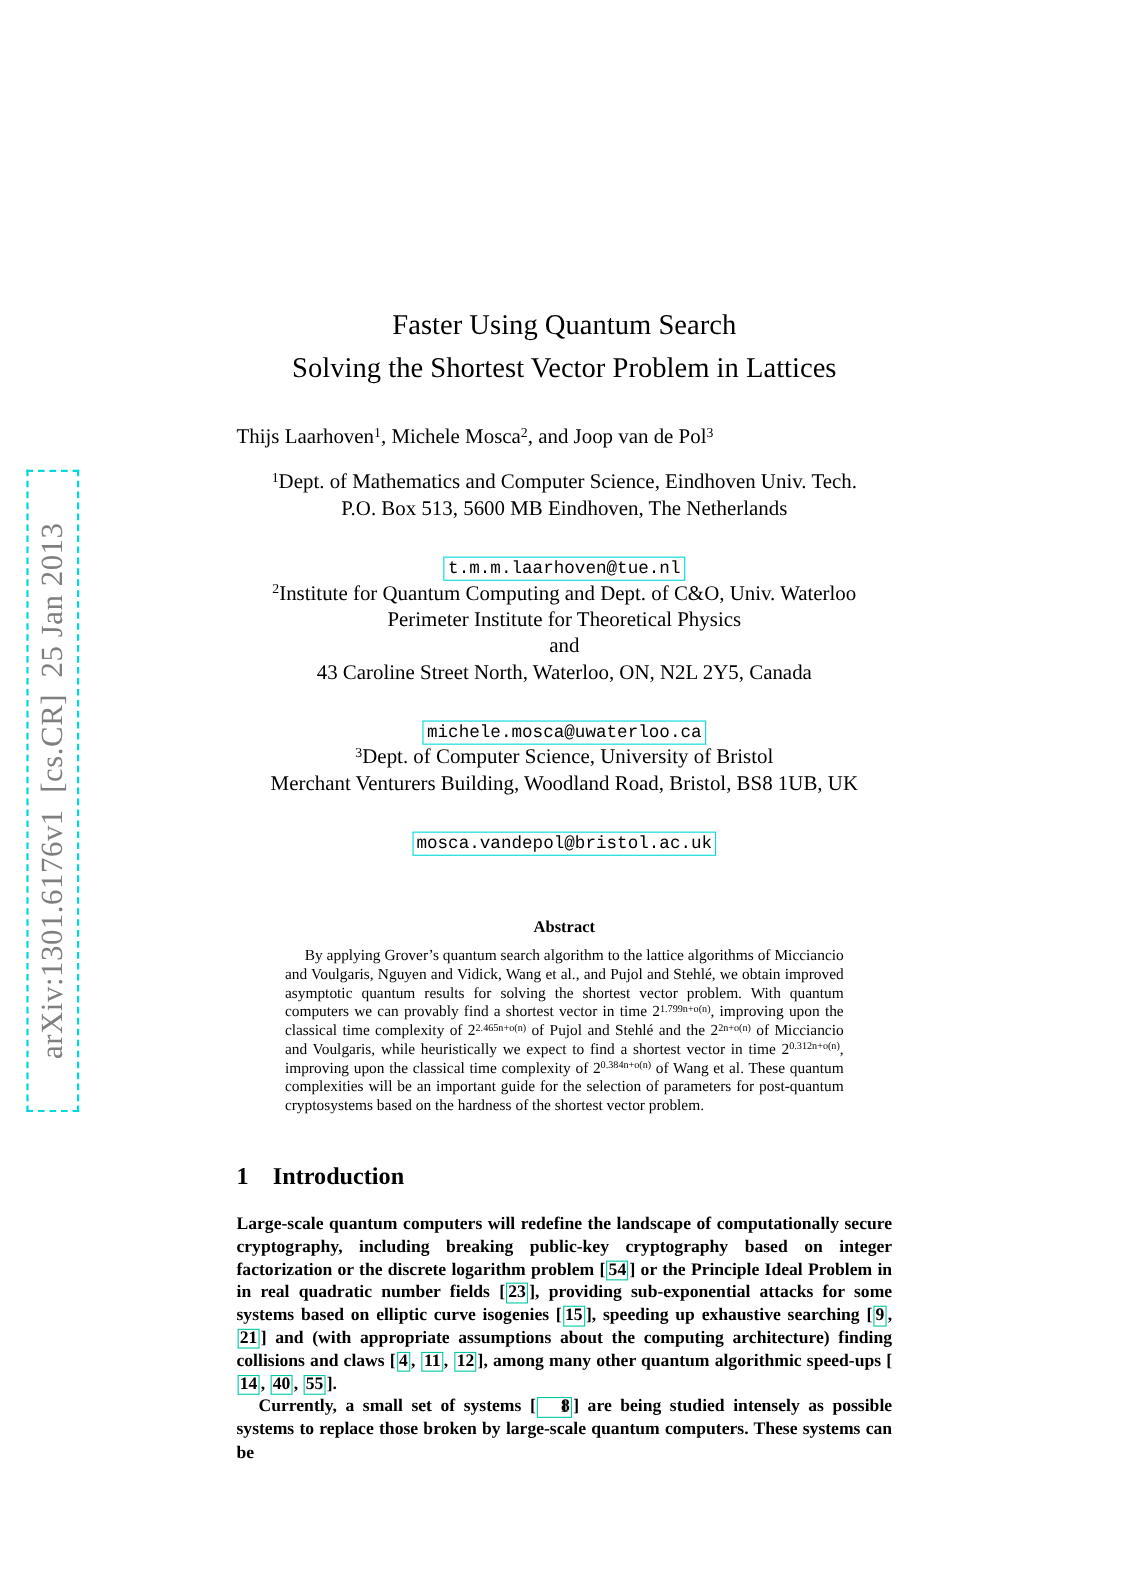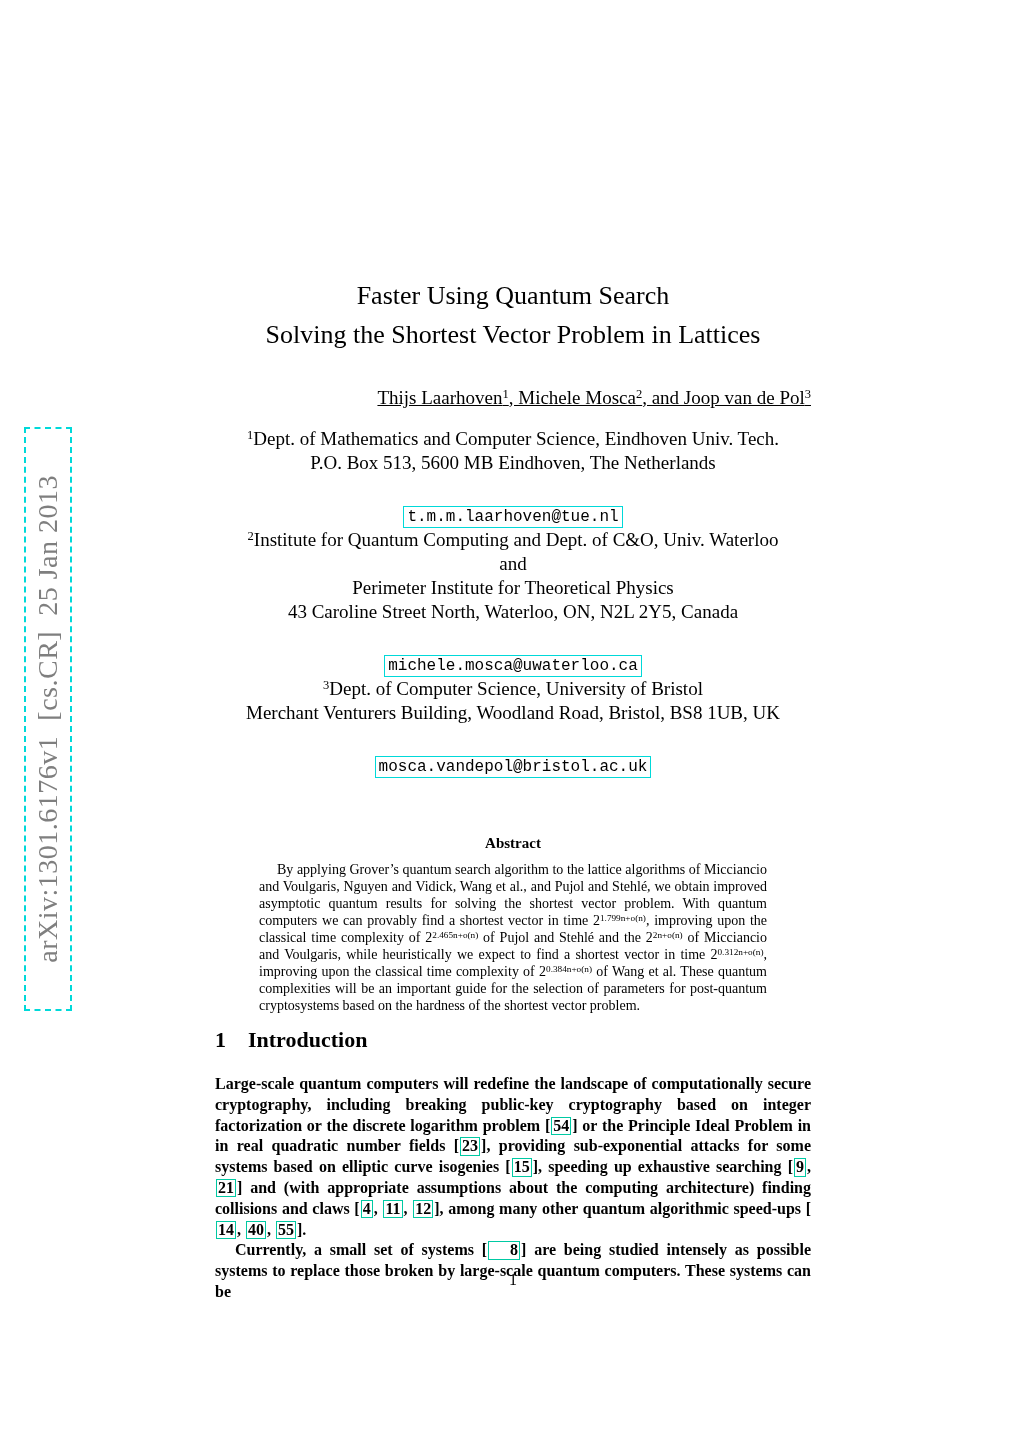--- a/index.html
+++ b/index.html
@@ -20,21 +20,21 @@
   .watermark-text {
     writing-mode:vertical-rl; transform:rotate(180deg);
     font-size:28px; color:#7f7f7f; white-space:pre; letter-spacing:0.5px;
   }
 
   .content { position:absolute; left:215px; top:0; width:596px; }
 
   .title { font-weight:normal; font-size:26px; text-align:center; margin-top:276px; line-height:39px; }
   .title-line { display:block; }
 
-  .authors { text-align:right; font-size:19px; margin-top:32px; line-height:24px;text-decoration:underline; }
+  .authors { text-align:left; font-size:19px; margin-top:32px; line-height:24px; }
 
   .affiliations { margin-top:17px; text-align:center; font-size:19px; }
   .aff-line { line-height:24px; }
 
   sup { font-size:0.66em; position:relative; top:-0.45em; vertical-align:baseline; line-height:0; }
 
   .email-box {
     font-family:"Liberation Mono", monospace; font-size:16px;
     border:1px solid var(--email-box, #00d9d9); padding:0 3px; display:inline-block; line-height:20px;margin-top:31px;
   }
@@ -43,21 +43,21 @@
     border:1px solid var(--cite-box, #00c9a3); padding:0 1px; margin:0 1px; line-height:1.02; display:inline-block;
   }
 
   .abstract { margin-top:56px; }
   .abstract-heading { text-align:center; font-weight:bold; font-size:15px; line-height:18px; }
   .abstract-body {
     width:508px; margin:9px auto 0 auto; font-size:14px; line-height:17px;
     text-align:justify; text-indent:18px;
   }
 
-  .section-heading { margin-top:13px; font-size:22px; font-weight:bold; line-height:26px; }
+  .section-heading { margin-top:42px; font-size:22px; font-weight:bold; line-height:26px; }
   .section-number { margin-right:22px; }
 
   .body-para { font-size:16px; line-height:20.8px; text-align:justify;font-weight:bold; }
   .body-para.first { margin-top:21px; }
   .body-para.indent { text-indent:20px; }
 
   .page-number { position:absolute; left:215px; top:1271px; width:596px; text-align:center; font-size:16px; }
 </style>
 </head>
 <body>
@@ -75,22 +75,22 @@
       <span class="title-line">Solving the Shortest Vector Problem in Lattices</span>
     </h1>
 
     <div class="authors">Thijs Laarhoven<sup>1</sup>, Michele Mosca<sup>2</sup>, and Joop van de Pol<sup>3</sup></div>
 
     <div class="affiliations">
         <div class="aff-line"><sup>1</sup>Dept. of Mathematics and Computer Science, Eindhoven Univ. Tech.</div>
         <div class="aff-line">P.O. Box 513, 5600 MB Eindhoven, The Netherlands</div>
         <div class="aff-line"><span class="email-box">t.m.m.laarhoven@tue.nl</span></div>
         <div class="aff-line"><sup>2</sup>Institute for Quantum Computing and Dept. of C&amp;O, Univ. Waterloo</div>
+        <div class="aff-line">Perimeter Institute for Theoretical Physics</div>
         <div class="aff-line">and</div>
-        <div class="aff-line">Perimeter Institute for Theoretical Physics</div>
         <div class="aff-line">43 Caroline Street North, Waterloo, ON, N2L 2Y5, Canada</div>
         <div class="aff-line"><span class="email-box">michele.mosca@uwaterloo.ca</span></div>
         <div class="aff-line"><sup>3</sup>Dept. of Computer Science, University of Bristol</div>
         <div class="aff-line">Merchant Venturers Building, Woodland Road, Bristol, BS8 1UB, UK</div>
         <div class="aff-line"><span class="email-box">mosca.vandepol@bristol.ac.uk</span></div>
       </div>
 
     <div class="abstract">
       <div class="abstract-heading">Abstract</div>
       <p class="abstract-body">By applying Grover’s quantum search algorithm to the lattice algorithms of Micciancio and Voulgaris, Nguyen and Vidick, Wang et al., and Pujol and Stehlé, we obtain improved asymptotic quantum results for solving the shortest vector problem. With quantum computers we can provably find a shortest vector in time 2<sup>1.799n+o(n)</sup>, improving upon the classical time complexity of 2<sup>2.465n+o(n)</sup> of Pujol and Stehlé and the 2<sup>2n+o(n)</sup> of Micciancio and Voulgaris, while heuristically we expect to find a shortest vector in time 2<sup>0.312n+o(n)</sup>, improving upon the classical time complexity of 2<sup>0.384n+o(n)</sup> of Wang et al. These quantum complexities will be an important guide for the selection of parameters for post-quantum cryptosystems based on the hardness of the shortest vector problem.</p>

